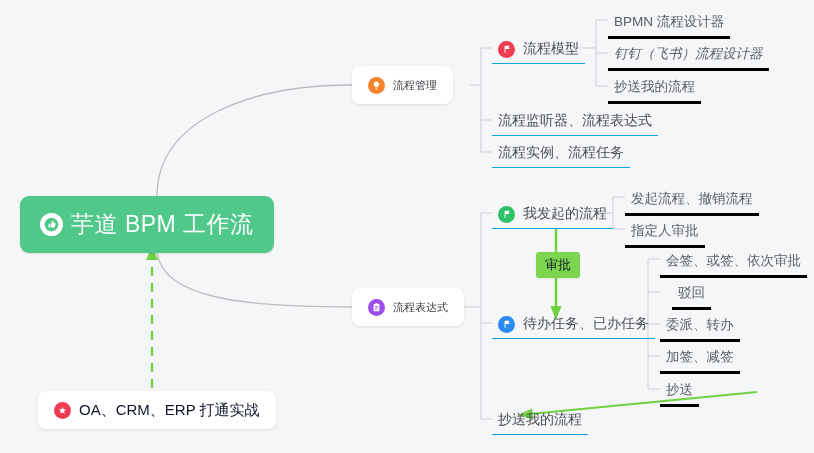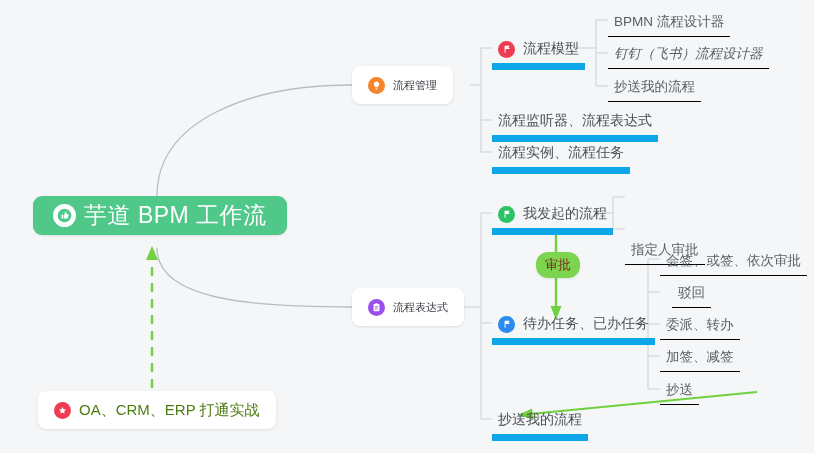--- a/index.html
+++ b/index.html
@@ -11,22 +11,22 @@
     overflow:hidden;
   }
   #canvas{position:relative;width:814px;height:453px;}
 
   svg.links{position:absolute;left:0;top:0;width:814px;height:453px;pointer-events:none;}
 
   
   .node{position:absolute;display:flex;align-items:center;box-sizing:border-box;white-space:nowrap;}
 
   .root{
-    left:33px;top:196px;
-    height:39px;padding:0 20px;
+    left:20px;top:196px;
+    height:57px;padding:0 20px;
     background:#4fc88a;
     border-radius:9px;
     color:#ffffff;
     font-size:23px;
     box-shadow:0 1px 2px rgba(0,0,0,.10);
   }
   .root .label{letter-spacing:.5px;}
 
   .branch{
     height:38px;padding:0 16px;
@@ -37,36 +37,36 @@
     box-shadow:0 1px 3px rgba(0,0,0,.10);
   }
   .branch.b1{left:352px;top:66px;}
   .branch.b2{left:352px;top:288px;}
 
   .floating{
     left:38px;top:391px;
     height:38px;padding:0 16px;
     background:#ffffff;
     border-radius:8px;
-    color:#4d7c0f;
+    color:#0f172a;
     font-size:15px;
     box-shadow:0 1px 3px rgba(0,0,0,.10);
   }
 
   
   .sub{
     color:#4b4f55;font-size:14px;
-    border-bottom:7px solid #0ea5e9;
+    border-bottom:1px solid #0ea5e9;
     padding:3px 6px 5px 6px;
     background:transparent;
   }
   
   .leaf{
     color:#5a5f66;font-size:13.5px;
-    border-bottom:1px solid #000000;
+    border-bottom:3px solid #000000;
     padding:3px 6px 5px 6px;
     background:transparent;
   }
 
   
   .ic{
     width:17px;height:17px;border-radius:50%;
     display:inline-flex;align-items:center;justify-content:center;
     margin-right:8px;flex:0 0 auto;
   }
@@ -75,22 +75,22 @@
   .ic.orange{background:#f5842c;}
   .ic.red{background:#ef3c52;}
   .ic.purple{background:#9b4dee;}
   .ic.green{background:#2ec268;}
   .ic.blue{background:#2b8cf0;}
   .ic.star{background:#ef3c52;}
 
   
   .arrow-label{
     position:absolute;left:536px;top:252px;
-    background:#7dd44f;color:#7f1d1d;
-    font-size:13px;border-radius:12px;
+    background:#7dd44f;color:#0f172a;
+    font-size:13px;border-radius:3px;
     padding:4px 9px;
     box-shadow:0 1px 2px rgba(0,0,0,.08);
   }
 </style>
 </head>
 <body>
 
 <div id="canvas">
 
   <svg class="links" viewBox="0 0 814 453">
@@ -210,21 +210,24 @@
   </div>
 
   <div class="node sub" style="left:492px;top:202px;">
     <span class="ic green">
       <svg width="10" height="10" viewBox="0 0 24 24">
           <path d="M7.4 4h10.2c.6 0 .9.7.5 1.1l-2.6 2.8 2.6 2.8c.4.4.1 1.1-.5 1.1H8.6v8.1a1.2 1.2 0 0 1-2.4 0V5.2C6.2 4.5 6.7 4 7.4 4z" fill="#ffffff"></path>
         </svg>
     </span>
     <span>我发起的流程</span>
   </div>
-  <div class="node leaf" style="left:625px;top:219px;margin-top:19px;">
+  <div class="node leaf" style="left:625px;top:187px;">
+    <span>发起流程、撤销流程</span>
+  </div>
+  <div class="node leaf" style="left:625px;top:219px;">
     <span>指定人审批</span>
   </div>
 
   <div class="node sub" style="left:492px;top:312px;">
     <span class="ic blue">
       <svg width="10" height="10" viewBox="0 0 24 24">
           <path d="M7.4 4h10.2c.6 0 .9.7.5 1.1l-2.6 2.8 2.6 2.8c.4.4.1 1.1-.5 1.1H8.6v8.1a1.2 1.2 0 0 1-2.4 0V5.2C6.2 4.5 6.7 4 7.4 4z" fill="#ffffff"></path>
         </svg>
     </span>
     <span>待办任务、已办任务</span>

